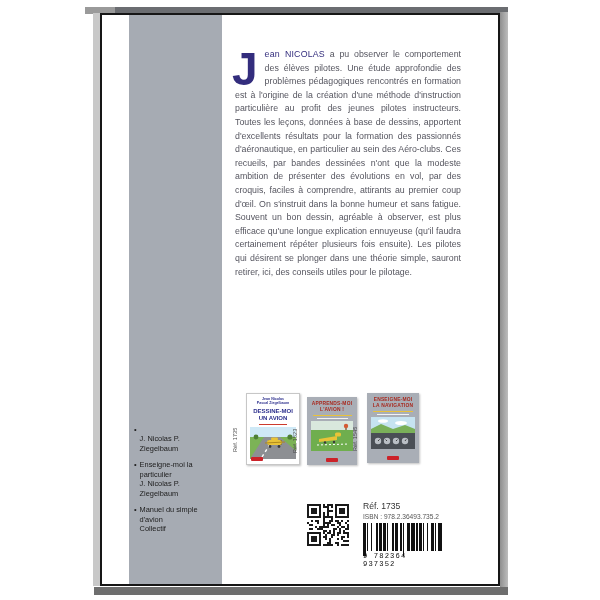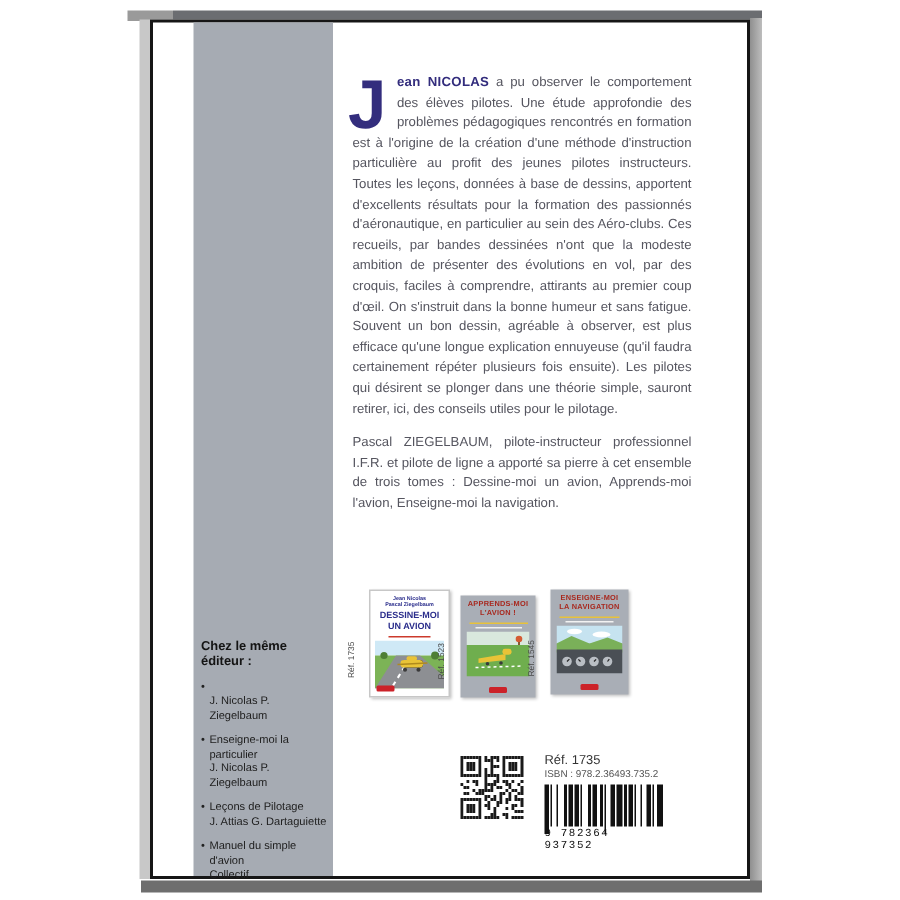--- a/index.html
+++ b/index.html
@@ -18,21 +18,21 @@
   
   .cover{position:absolute;left:15px;top:6px;right:8px;bottom:9px;background:#ffffff;
          border:2px solid #161616;box-sizing:border-box;}
   .gray-band{position:absolute;left:27px;top:0;width:93px;bottom:0;background:#a6abb3;}
 
   
   .text-block{position:absolute;left:133px;top:33px;width:226px;
               font-size:8.8px;line-height:13.6px;color:#55555f;text-align:justify;}
   .dropcap{float:left;font-size:46px;line-height:36px;font-weight:bold;color:#332d7d;
            margin:3px 7px 0 -3px;}
-  .intro-bold{font-weight:bold;color:#332d7d;letter-spacing:.2px;}
+  .intro-bold{font-weight:normal;color:#332d7d;letter-spacing:.2px;}
   .para2{margin-top:9px;}
 
   
   .sidebar{position:absolute;left:32px;top:410px;width:84px;color:#202020;}
   .sidebar-heading{font-size:8.6px;font-weight:bold;margin-bottom:8px;color:#141414;}
   .pub-item{font-size:7.4px;line-height:1.28;margin-bottom:7px;display:flex;}
   .pub-item .bullet::before{content:"•";margin-right:3px;}
   .pub-author{}
 
   
@@ -79,45 +79,36 @@
     <div class="edge-top"></div>
     <div class="edge-left"></div>
     <div class="edge-right"></div>
     <div class="edge-bottom"></div>
 
     <div class="cover">
       <div class="gray-band"></div>
 
       <div class="text-block">
         <span class="dropcap">J</span><span class="intro-bold">ean NICOLAS</span><span> a pu observer le comportement des élèves pilotes. Une étude approfondie des problèmes pédagogiques rencontrés en formation est à l'origine de la création d'une méthode d'instruction particulière au profit des jeunes pilotes instructeurs. Toutes les leçons, données à base de dessins, apportent d'excellents résultats pour la formation des passionnés d'aéronautique, en particulier au sein des Aéro-clubs. Ces recueils, par bandes dessinées n'ont que la modeste ambition de présenter des évolutions en vol, par des croquis, faciles à comprendre, attirants au premier coup d'œil. On s'instruit dans la bonne humeur et sans fatigue. Souvent un bon dessin, agréable à observer, est plus efficace qu'une longue explication ennuyeuse (qu'il faudra certainement répéter plusieurs fois ensuite). Les pilotes qui désirent se plonger dans une théorie simple, sauront retirer, ici, des conseils utiles pour le pilotage.</span>
-        <div class="para2">Pascal ZIEGELBAUM, pilote-instructeur professionnel I.F.R. et pilote de ligne a apporté sa pierre à cet ensemble de trois tomes : Dessine-moi un avion, Apprends-moi l'avion, Enseigne-moi la navigation.</div>
       </div>
 
       <div class="sidebar">
-        <div class="sidebar-heading">Chez le même éditeur :</div>
 
         <div class="pub-item">
           <span class="bullet"></span>
           <div>
             <br>
             <span class="pub-author">J. Nicolas P. Ziegelbaum</span>
           </div>
         </div>
         <div class="pub-item">
           <span class="bullet"></span>
           <div>
             <span>Enseigne-moi la particulier</span><br>
             <span class="pub-author">J. Nicolas P. Ziegelbaum</span>
-          </div>
-        </div>
-        <div class="pub-item">
-          <span class="bullet"></span>
-          <div>
-            <span>Leçons de Pilotage</span><br>
-            <span class="pub-author">J. Attias G. Dartaguiette</span>
           </div>
         </div>
         <div class="pub-item">
           <span class="bullet"></span>
           <div>
             <span>Manuel du simple d'avion</span><br>
             <span class="pub-author">Collectif</span>
           </div>
         </div>
 

